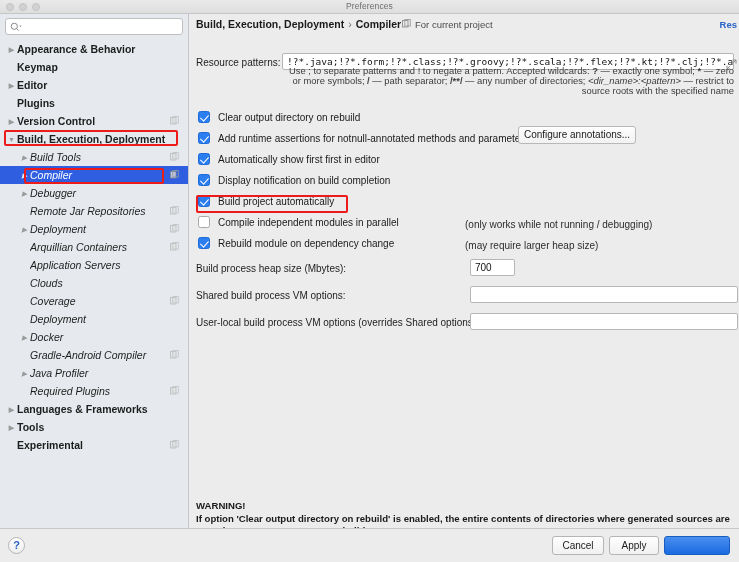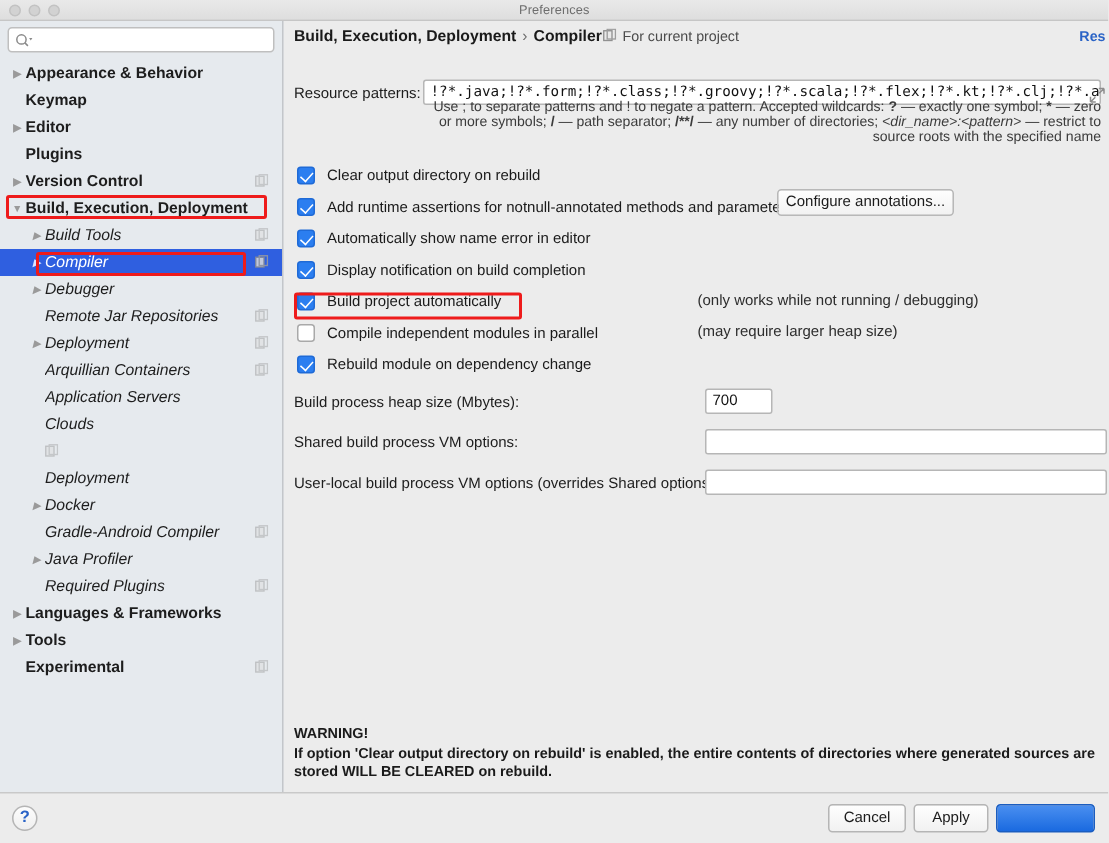--- a/index.html
+++ b/index.html
@@ -127,31 +127,31 @@
     border:1px solid #a9a9a9; background:#fff; position:relative;
   }
   .cb.on{ background:#2b7ef0; border-color:#1f6ad6; }
   .cb.on::after{
     content:""; position:absolute; left:3px; top:1px;
     width:4px; height:7px; border:solid #fff;
     border-width:0 1.8px 1.8px 0; transform:rotate(42deg);
   }
   .cbtext{ margin-left:8px; font-size:10px; color:#1a1a1a; white-space:nowrap; }
 
-  .note{ position:absolute; font-size:10px; color:#2d2d2d; white-space:nowrap; }
+  .note{ position:absolute; font-size:10px; color:#2d2d2d; white-space:nowrap;margin-top:24px; }
 
   .btn{
     position:absolute; background:linear-gradient(180deg,#fefefe,#f2f2f2);
     border:1px solid #b8b8b8; border-radius:3px;
     font-family:"Liberation Sans",sans-serif; font-size:10px; color:#1b1b1b;
     height:18px; line-height:16px; text-align:center; white-space:nowrap;
   }
 
   .warning{
-    position:absolute; left:6px; top:470px; width:535px;
+    position:absolute; left:6px; top:486px; width:535px;
     font-size:9.6px; line-height:12.5px; font-weight:bold; color:#1a1a1a;
   }
 
   
   .footer{
     position:absolute; left:0; top:528px; width:739px; height:34px;
     background:#ececec; border-top:1px solid #c9c9c9;
   }
   .helpbtn{
     position:absolute; left:8px; top:8px; width:17px; height:17px;
@@ -285,20 +285,21 @@
         <div class="row lvl1">
           <span class="tw"></span>
           <span class="lbl">Application Servers</span>
         </div>
         <div class="row lvl1">
           <span class="tw"></span>
           <span class="lbl">Clouds</span>
         </div>
         <div class="row lvl1">
           <span class="tw"></span>
+          <span class="lbl">Coverage</span>
           <span class="pgicon">
             <svg width="9" height="9" viewBox="0 0 9 9">
               <rect x="0.5" y="1.5" width="5.5" height="6.5" fill="#dcdcdc" stroke="#8f8f8f" stroke-width="0.9"></rect>
               <rect x="2.8" y="0.5" width="5.5" height="6.5" fill="none" stroke="#9d9d9d" stroke-width="0.9"></rect>
             </svg>
           </span>
         </div>
         <div class="row lvl1">
           <span class="tw"></span>
           <span class="lbl">Deployment</span>
@@ -392,21 +393,21 @@
         <div class="cbrow" style="top: 96px;">
           <span class="cb on"></span>
           <span class="cbtext">Clear output directory on rebuild</span>
         </div>
         <div class="cbrow" style="top: 117px;">
           <span class="cb on"></span>
           <span class="cbtext">Add runtime assertions for notnull-annotated methods and parameters</span>
         </div>
         <div class="cbrow" style="top: 138px;">
           <span class="cb on"></span>
-          <span class="cbtext">Automatically show name error in editor</span>
+          <span class="cbtext">Automatically show first first in editor</span>
         </div>
         <div class="cbrow" style="top: 159px; justify-content: center;">
           <span class="cb on"></span>
           <span class="cbtext">Display notification on build completion</span>
         </div>
         <div class="cbrow" style="top: 180px;">
           <span class="cb on"></span>
           <span class="cbtext">Build project automatically</span>
         </div>
         <div class="note" style="left: 275px; top: 181px;">(only works while not running / debugging)</div>

